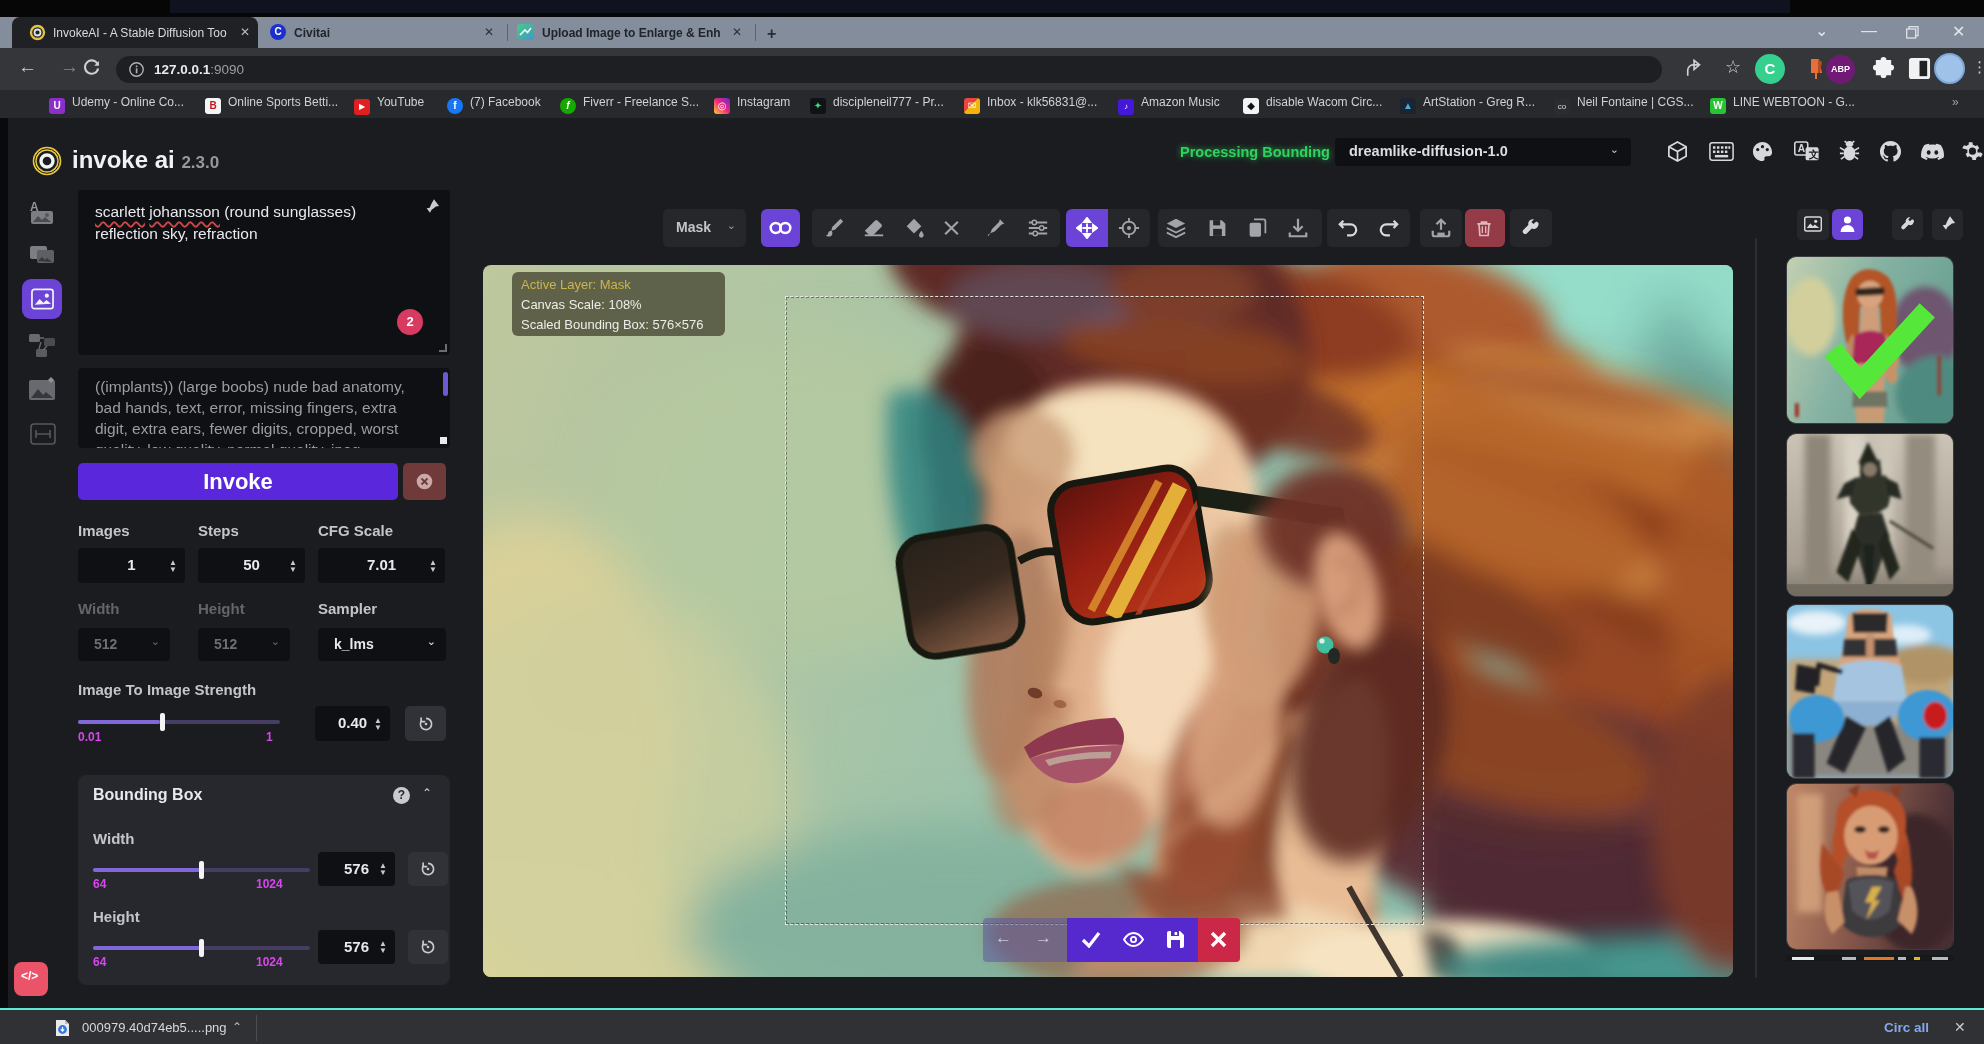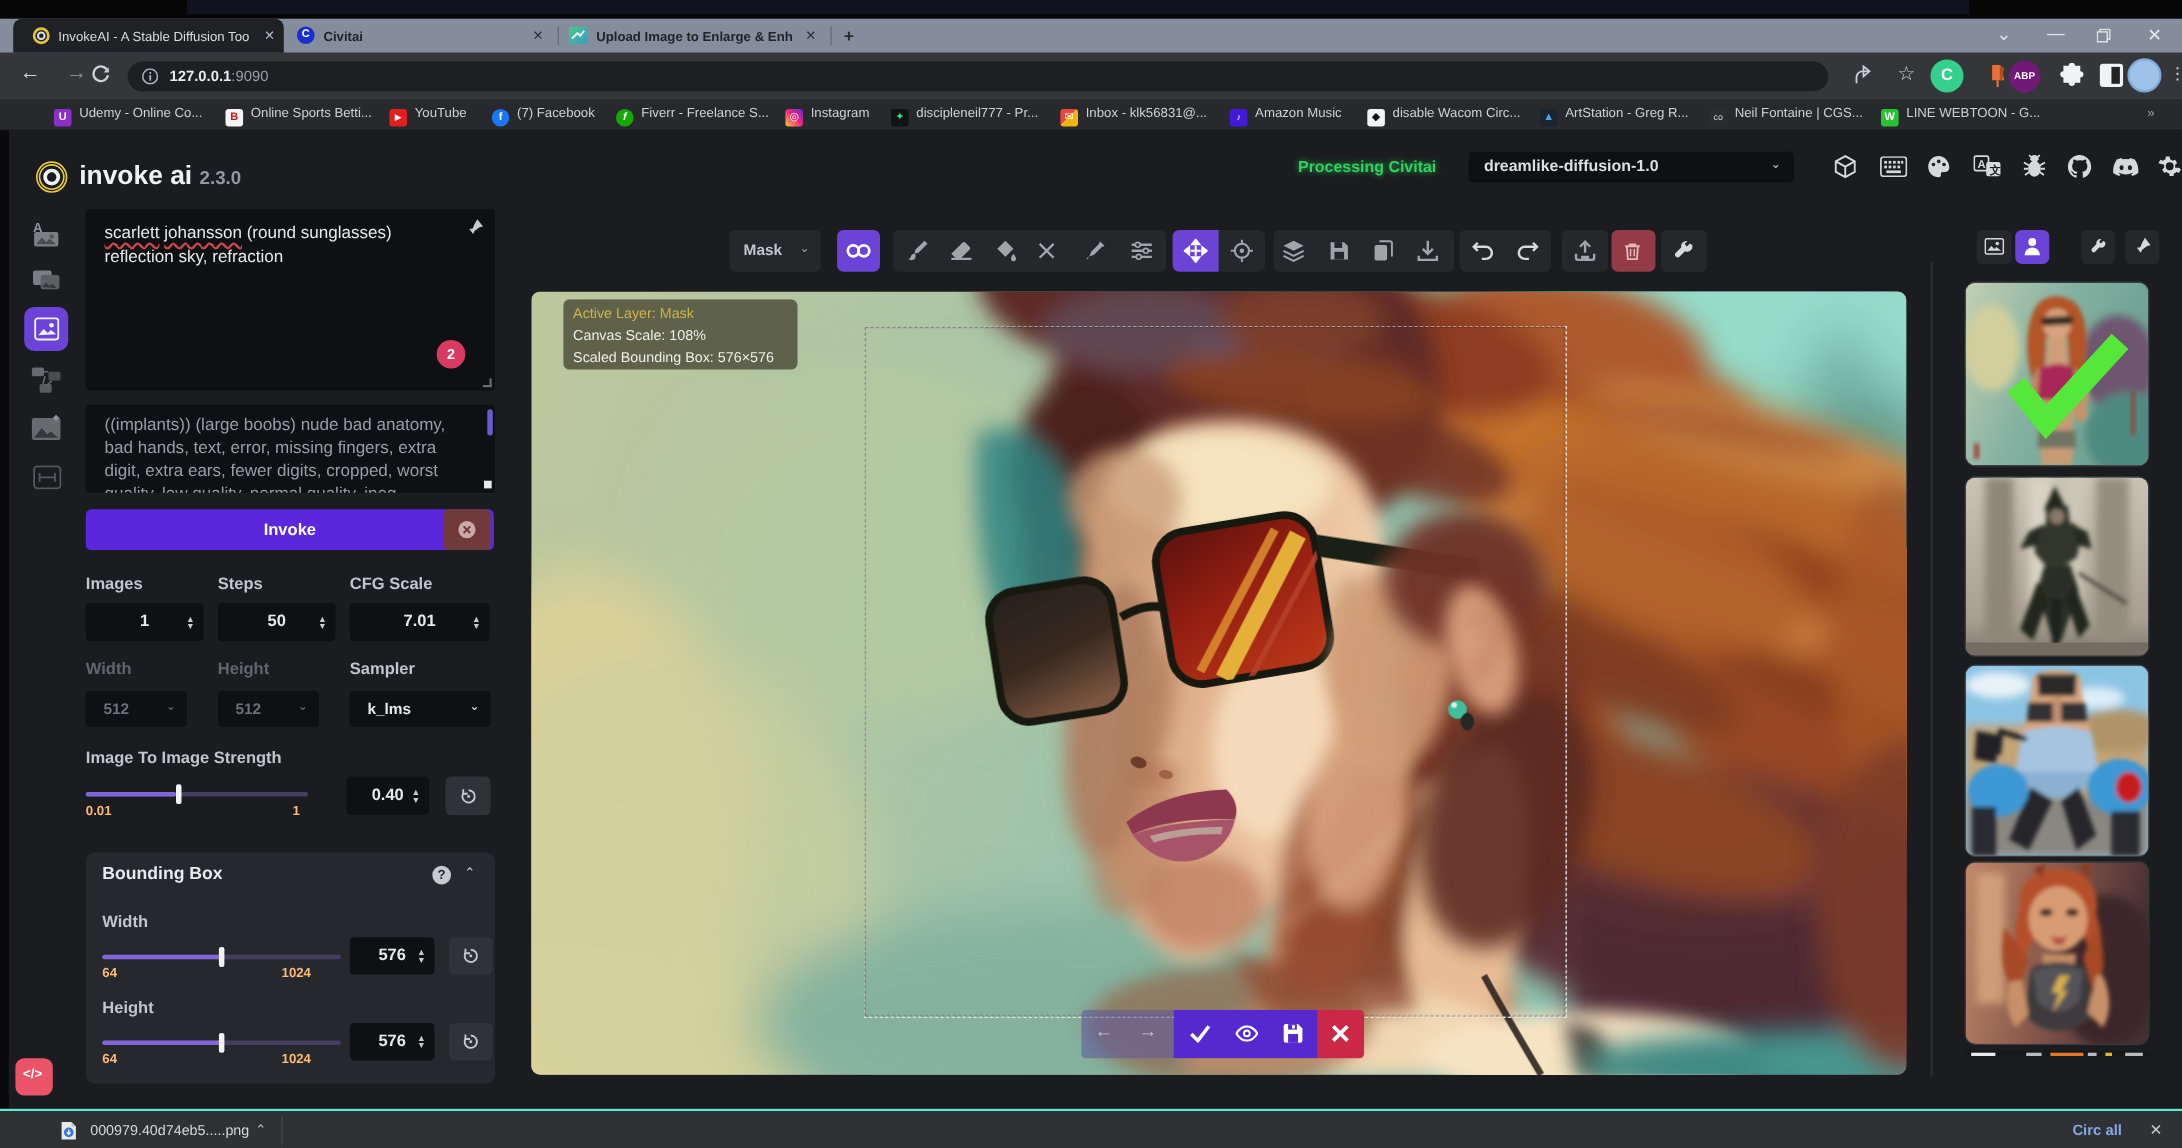--- a/index.html
+++ b/index.html
@@ -28,21 +28,21 @@
   .bm .fav { display:inline-block; width:16px; height:16px; border-radius:3px;
     vertical-align:-3px; margin-right:7px; text-align:center; font-size:10px; line-height:16px; }
   
   #app { left:8px; top:118px; width:1976px; height:890px; background:#1b1c1f; }
   
   #dlbar { left:0; top:1008px; width:1984px; height:36px; background:#2f3134; border-top:2px solid #5eead4; }
   
   .dk { background:#0f1013; border-radius:4px; }
   .btn { background:#26272b; border-radius:5px; }
   .lbl { position:absolute; font-size:15px; font-weight:bold; color:#c3c5cb; }
-  .pnum { position:absolute; color:#fdba74; font-size:12px; font-weight:bold; }
+  .pnum { position:absolute; color:#d946ef; font-size:12px; font-weight:bold; }
   .stepper { position:absolute; right:8px; top:0; height:100%; display:flex; flex-direction:column; justify-content:center; color:#c8cace; font-size:8px; line-height:7px; }
   .ticon { position:absolute; top:99px; height:22px; }
   .slider { position:absolute; height:4px; border-radius:2px; background:#463d63; }
   .slider .fill { position:absolute; left:0; top:0; height:4px; border-radius:2px; background:#8168d8; }
   .slider .thumb { position:absolute; top:-7px; width:5px; height:18px; border-radius:2px; background:#f2f3f5; }
   .resetbtn { position:absolute; background:#303237; border-radius:5px; }
   .resetbtn svg { position:absolute; left:50%; top:50%; transform:translate(-50%,-50%); }
 </style>
 </head>
 <body>
@@ -142,21 +142,21 @@
   <div class="bm" style="left:1952px;color:#9da0a5;">»</div>
 </div>
 <div class="abs" id="app">
 
   <svg style="position:absolute;left:24px;top:28px" width="30" height="30" viewBox="0 0 30 30">
       <circle cx="15" cy="15" r="12.3" fill="none" stroke="#e8c93e" stroke-width="4"></circle>
       <circle cx="15" cy="15" r="12.3" fill="none" stroke="#15161a" stroke-width="1"></circle>
       <circle cx="15" cy="15" r="6" fill="none" stroke="#f2f3f5" stroke-width="3.4"></circle>
     </svg>
   <div style="position:absolute;left:64px;top:28px;font-size:24px;color:#f0f1f3;"><b>invoke&nbsp;ai</b>&nbsp;<span style="font-size:17px;color:#96989e;font-weight:bold;">2.3.0</span></div>
-  <div style="position:absolute;left:1172px;top:26px;font-size:14.5px;font-weight:bold;color:#2ed35e;text-shadow:0 0 6px rgba(46,211,94,.8);">Processing Civitai</div>
+  <div style="position:absolute;left:1172px;top:26px;font-size:14.5px;font-weight:bold;color:#2ed35e;text-shadow:0 0 6px rgba(46,211,94,.8);">Processing Bounding</div>
   <div class="dk" style="position:absolute;left:1327px;top:20px;width:296px;height:28px;">
     <div style="position:absolute;left:14px;top:5px;font-size:14.5px;font-weight:bold;color:#dcdee2;">dreamlike-diffusion-1.0</div>
     <div style="position:absolute;right:12px;top:5px;color:#c8cace;font-size:11px;">⌄</div>
   </div>
   <div id="topicons" style="position:absolute;left:1650px;top:22px;width:326px;height:24px;color:#d6d8db;">
     <svg style="position:absolute;left:8px;top:0" width="23" height="23" viewBox="0 0 24 24">
         <path d="M12 2 L21 7 V17 L12 22 L3 17 V7 Z M3 7 L12 12 L21 7 M12 12 V22" fill="none" stroke="#d6d8db" stroke-width="1.8"></path>
       </svg>
     <svg style="position:absolute;left:51px;top:2px" width="25" height="19" viewBox="0 0 26 20">
         <rect x="0.8" y="0.8" width="24.4" height="18.4" rx="2.5" fill="none" stroke="#d6d8db" stroke-width="1.6"></rect>
@@ -247,21 +247,21 @@
           <path d="M9 1 l6 6 -3 1 -4 4 -1 3 -4-4 3-1 1-4 z" fill="#c8cace" transform="rotate(8 8 8)"></path>
         </svg>
       <div style="position:absolute;left:319px;top:119px;width:26px;height:26px;border-radius:50%;background:#d93a62;color:#fff;font-size:13px;font-weight:bold;text-align:center;line-height:26px;">2</div>
       <div style="position:absolute;right:3px;bottom:3px;width:8px;height:8px;border-right:2px solid #6a6c72;border-bottom:2px solid #6a6c72;"></div>
     </div>
     <div class="dk" style="position:absolute;left:70px;top:250px;width:372px;height:80px;overflow:hidden;">
       <div style="position:absolute;left:17px;top:8px;font-size:15.5px;color:#9b9da3;line-height:21px;width:336px;">((implants)) (large boobs) nude bad anatomy, bad hands, text, error, missing fingers, extra digit, extra ears, fewer digits, cropped, worst quality, low quality, normal quality, jpeg</div>
       <div style="position:absolute;right:2px;top:4px;width:5px;height:24px;border-radius:3px;background:#6a5bd0;"></div>
       <div style="position:absolute;right:3px;bottom:4px;width:7px;height:7px;background:#e8e9ec;"></div>
     </div>
-    <div style="position:absolute;left:70px;top:345px;width:371px;height:37px;background:#5a27dc;border-radius:5px;color:#fff;font-size:15px;font-weight:bold;text-align:center;line-height:37px;">Invoke</div>
+    <div style="position:absolute;left:70px;top:345px;width:320px;height:37px;background:#5a27dc;border-radius:5px;color:#fff;font-size:22px;font-weight:bold;text-align:center;line-height:37px;">Invoke</div>
     <div style="position:absolute;left:395px;top:345px;width:43px;height:37px;background:#713a3a;border-radius:5px;">
       <svg style="position:absolute;left:13px;top:10px" width="17" height="17" viewBox="0 0 17 17">
           <circle cx="8.5" cy="8.5" r="7.8" fill="#caa8a8"></circle>
           <path d="M5.5 5.5 l6 6 M11.5 5.5 l-6 6" stroke="#713a3a" stroke-width="1.8"></path>
         </svg>
     </div>
     <div class="lbl" style="left:70px;top:404px;">Images</div>
     <div class="lbl" style="left:190px;top:404px;">Steps</div>
     <div class="lbl" style="left:310px;top:404px;">CFG Scale</div>
     <div class="dk" style="position:absolute;left:70px;top:430px;width:107px;height:35px;">

